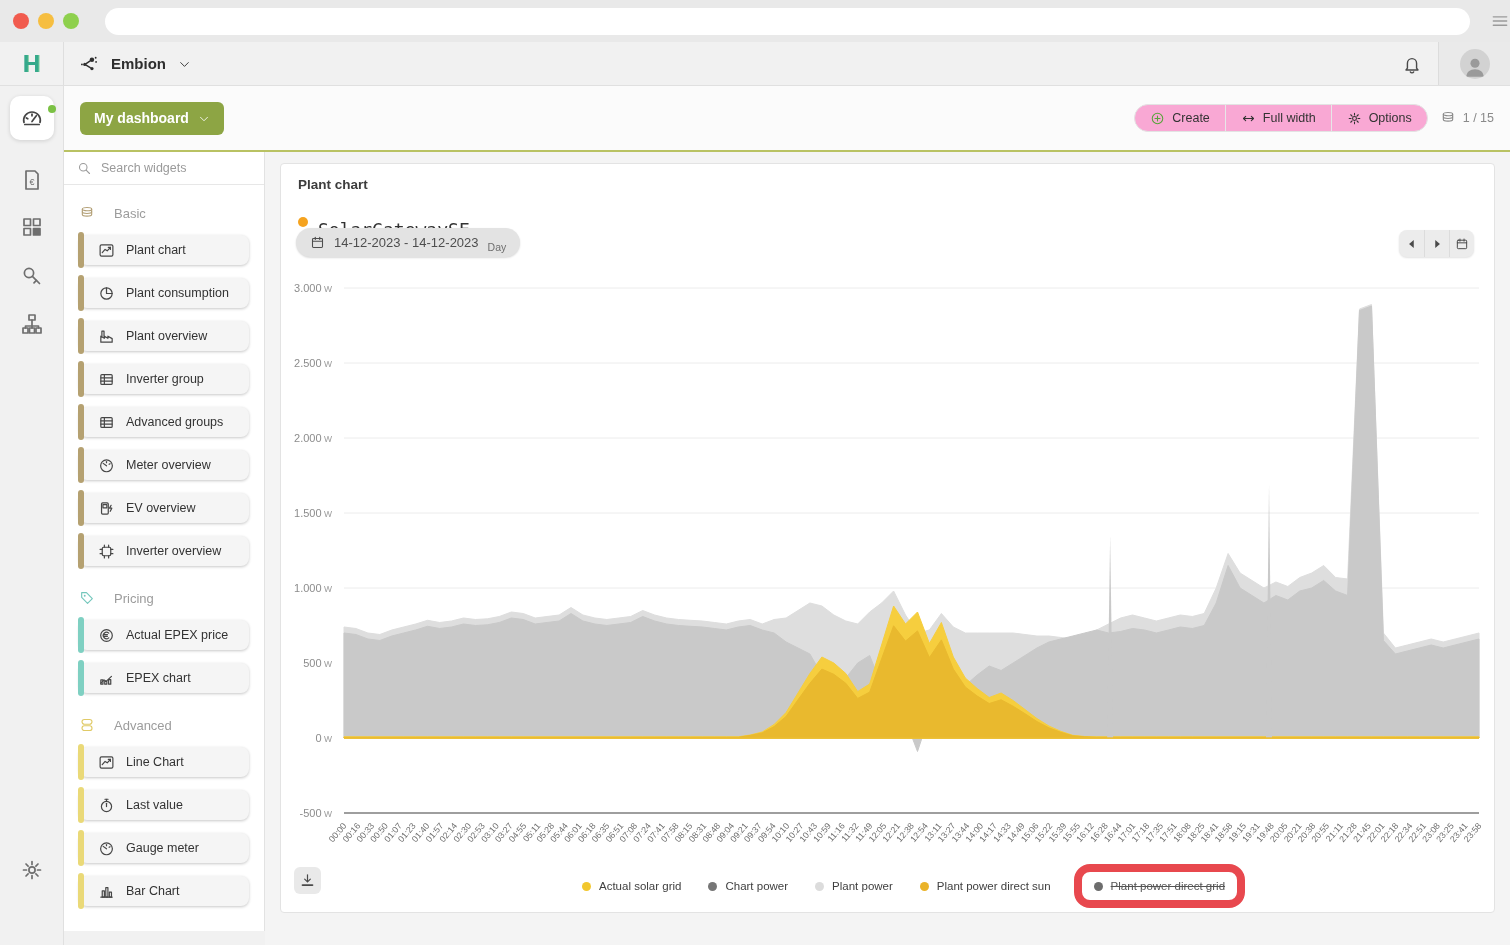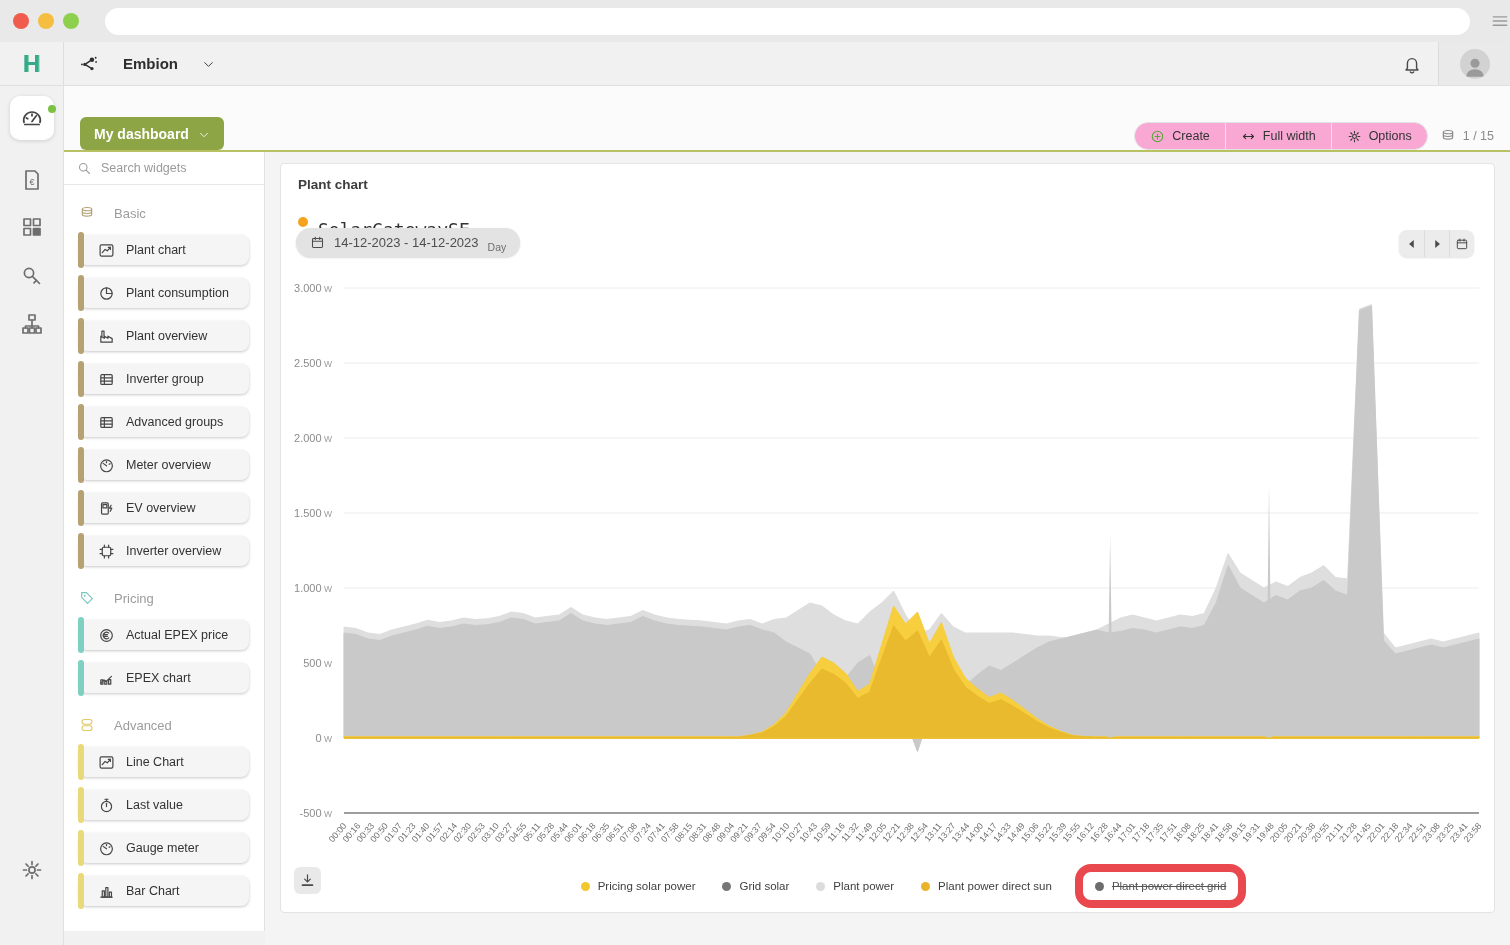--- a/index.html
+++ b/index.html
@@ -10,42 +10,42 @@
   .browser-bar { height:42px; background:#e9e9e9; display:flex; align-items:center; }
   .traffic { display:flex; gap:9px; padding-left:13px; }
   .traffic span { width:16px; height:16px; border-radius:50%; display:block; }
   .url-bar { flex:1; height:27px; margin:0 20px 0 26px; background:#fff; border-radius:14px; }
   .chrome-menu { width:34px; color:#9a9a9a; }
 
   
   .app-header { height:44px; background:#f1f1f1; border-bottom:1px solid #e0e0e0; display:flex; align-items:stretch; }
   .logo-cell { width:64px; border-right:1px solid #dedede; display:flex; align-items:center; justify-content:center; }
   .logo-h { font-weight:bold; font-size:24px; color:#35a98b; text-shadow:1px 0 0 #7bcf9e; }
-  .brand { display:flex; align-items:center; gap:24px; padding-left:15px; font-weight:bold; font-size:15px; color:#2e2e2e; cursor:pointer; }
+  .brand { display:flex; align-items:center; gap:12px; padding-left:15px; font-weight:bold; font-size:15px; color:#2e2e2e; cursor:pointer; }
   .brand .icon { width:20px; height:20px; color:#2e2e2e; }
   .brand .chev { width:13px; height:13px; color:#2e2e2e; }
   .hdr-space { flex:1; }
   .bell-btn { width:52px; display:flex; align-items:center; justify-content:center; color:#4a4a4a; }
   .bell-btn .icon { width:20px; height:20px; }
   .avatar-cell { width:72px; border-left:1px solid #dcdcdc; background:#eaeaea; display:flex; align-items:center; justify-content:center; }
   .avatar { width:30px; height:30px; border-radius:50%; background:#d2d2d2; color:#9a9a9a; overflow:hidden; display:flex; align-items:center; justify-content:center; }
   .avatar .icon { width:26px; height:26px; margin-top:4px; }
 
   .app-body { display:flex; height:859px; }
 
   
   .rail { width:64px; background:#f1f1f1; border-right:1px solid #e0e0e0; position:relative; flex:none; }
   .rail-item { position:absolute; left:10px; width:44px; height:44px; display:flex; align-items:center; justify-content:center; color:#6e6e6e; cursor:pointer; }
   .rail-item .icon { width:24px; height:24px; }
   .rail-item.active { background:#fff; border-radius:10px; box-shadow:0 1px 4px rgba(0,0,0,.14); color:#444; }
   .status-dot { position:absolute; right:-2px; top:9px; width:8px; height:8px; border-radius:50%; background:#7bc144; }
 
   
   .content-col { flex:1; display:flex; flex-direction:column; }
-  .toolbar { height:66px; background:#fbfbfb; border-bottom:2px solid #b9c263; display:flex; align-items:flex-end; padding:0 16px; }
+  .toolbar { height:66px; background:#fbfbfb; border-bottom:2px solid #b9c263; display:flex; align-items:center; padding:0 16px; }
   .dash-btn { height:33px; background:#8da544; color:#fff; font-weight:bold; font-size:14px; border:none; border-radius:6px; padding:0 14px; display:flex; align-items:center; gap:9px; cursor:pointer; }
   .dash-btn .chev { width:12px; height:12px; }
   .toolbar-right { margin-left:auto; display:flex; align-items:center; gap:12px; }
   .btn-group { display:flex; background:#f9a8d4; border:1px solid #e3e3e3; border-radius:15px; overflow:hidden; height:28px; }
   .btn-group button { border:none; background:transparent; font-size:12.5px; color:#333; padding:0 15px; display:flex; align-items:center; gap:7px; cursor:pointer; font-family:inherit; }
   .btn-group button + button { border-left:1px solid #e7e7e7; }
   .btn-group .icon { width:15px; height:15px; }
   .icon-green { color:#5aa43c; }
   .page-counter { display:flex; align-items:center; gap:7px; color:#8a8a8a; font-size:12.5px; }
   .page-counter .icon { width:16px; height:16px; }
@@ -553,25 +553,25 @@
           <button class="dl-btn">
             <span class="icon"><svg viewBox="0 0 24 24" width="100%" height="100%" fill="none" stroke="currentColor" stroke-width="1.7" stroke-linecap="round" stroke-linejoin="round">
                   <line x1="12" y1="4" x2="12" y2="13.5"></line>
                   <polyline points="8,10 12,14 16,10"></polyline>
                   <line x1="5" y1="18.5" x2="19" y2="18.5" stroke-width="2.6"></line>
                 </svg></span>
           </button>
           <div class="legend-row" id="chart-legend">
               <div class="legend-item">
                 <span class="legend-dot" style="background:#f2c72e"></span>
-                <span class="legend-label">Pricing solar power</span>
+                <span class="legend-label">Actual solar grid</span>
               </div>
               <div class="legend-item">
                 <span class="legend-dot" style="background:#767676"></span>
-                <span class="legend-label">Grid solar</span>
+                <span class="legend-label">Chart power</span>
               </div>
               <div class="legend-item">
                 <span class="legend-dot" style="background:#dcdcdc"></span>
                 <span class="legend-label">Plant power</span>
               </div>
               <div class="legend-item">
                 <span class="legend-dot" style="background:#eab32a"></span>
                 <span class="legend-label">Plant power direct sun</span>
               </div>
               <div class="legend-item struck redbox" style="border-color: rgb(232, 72, 78);">

